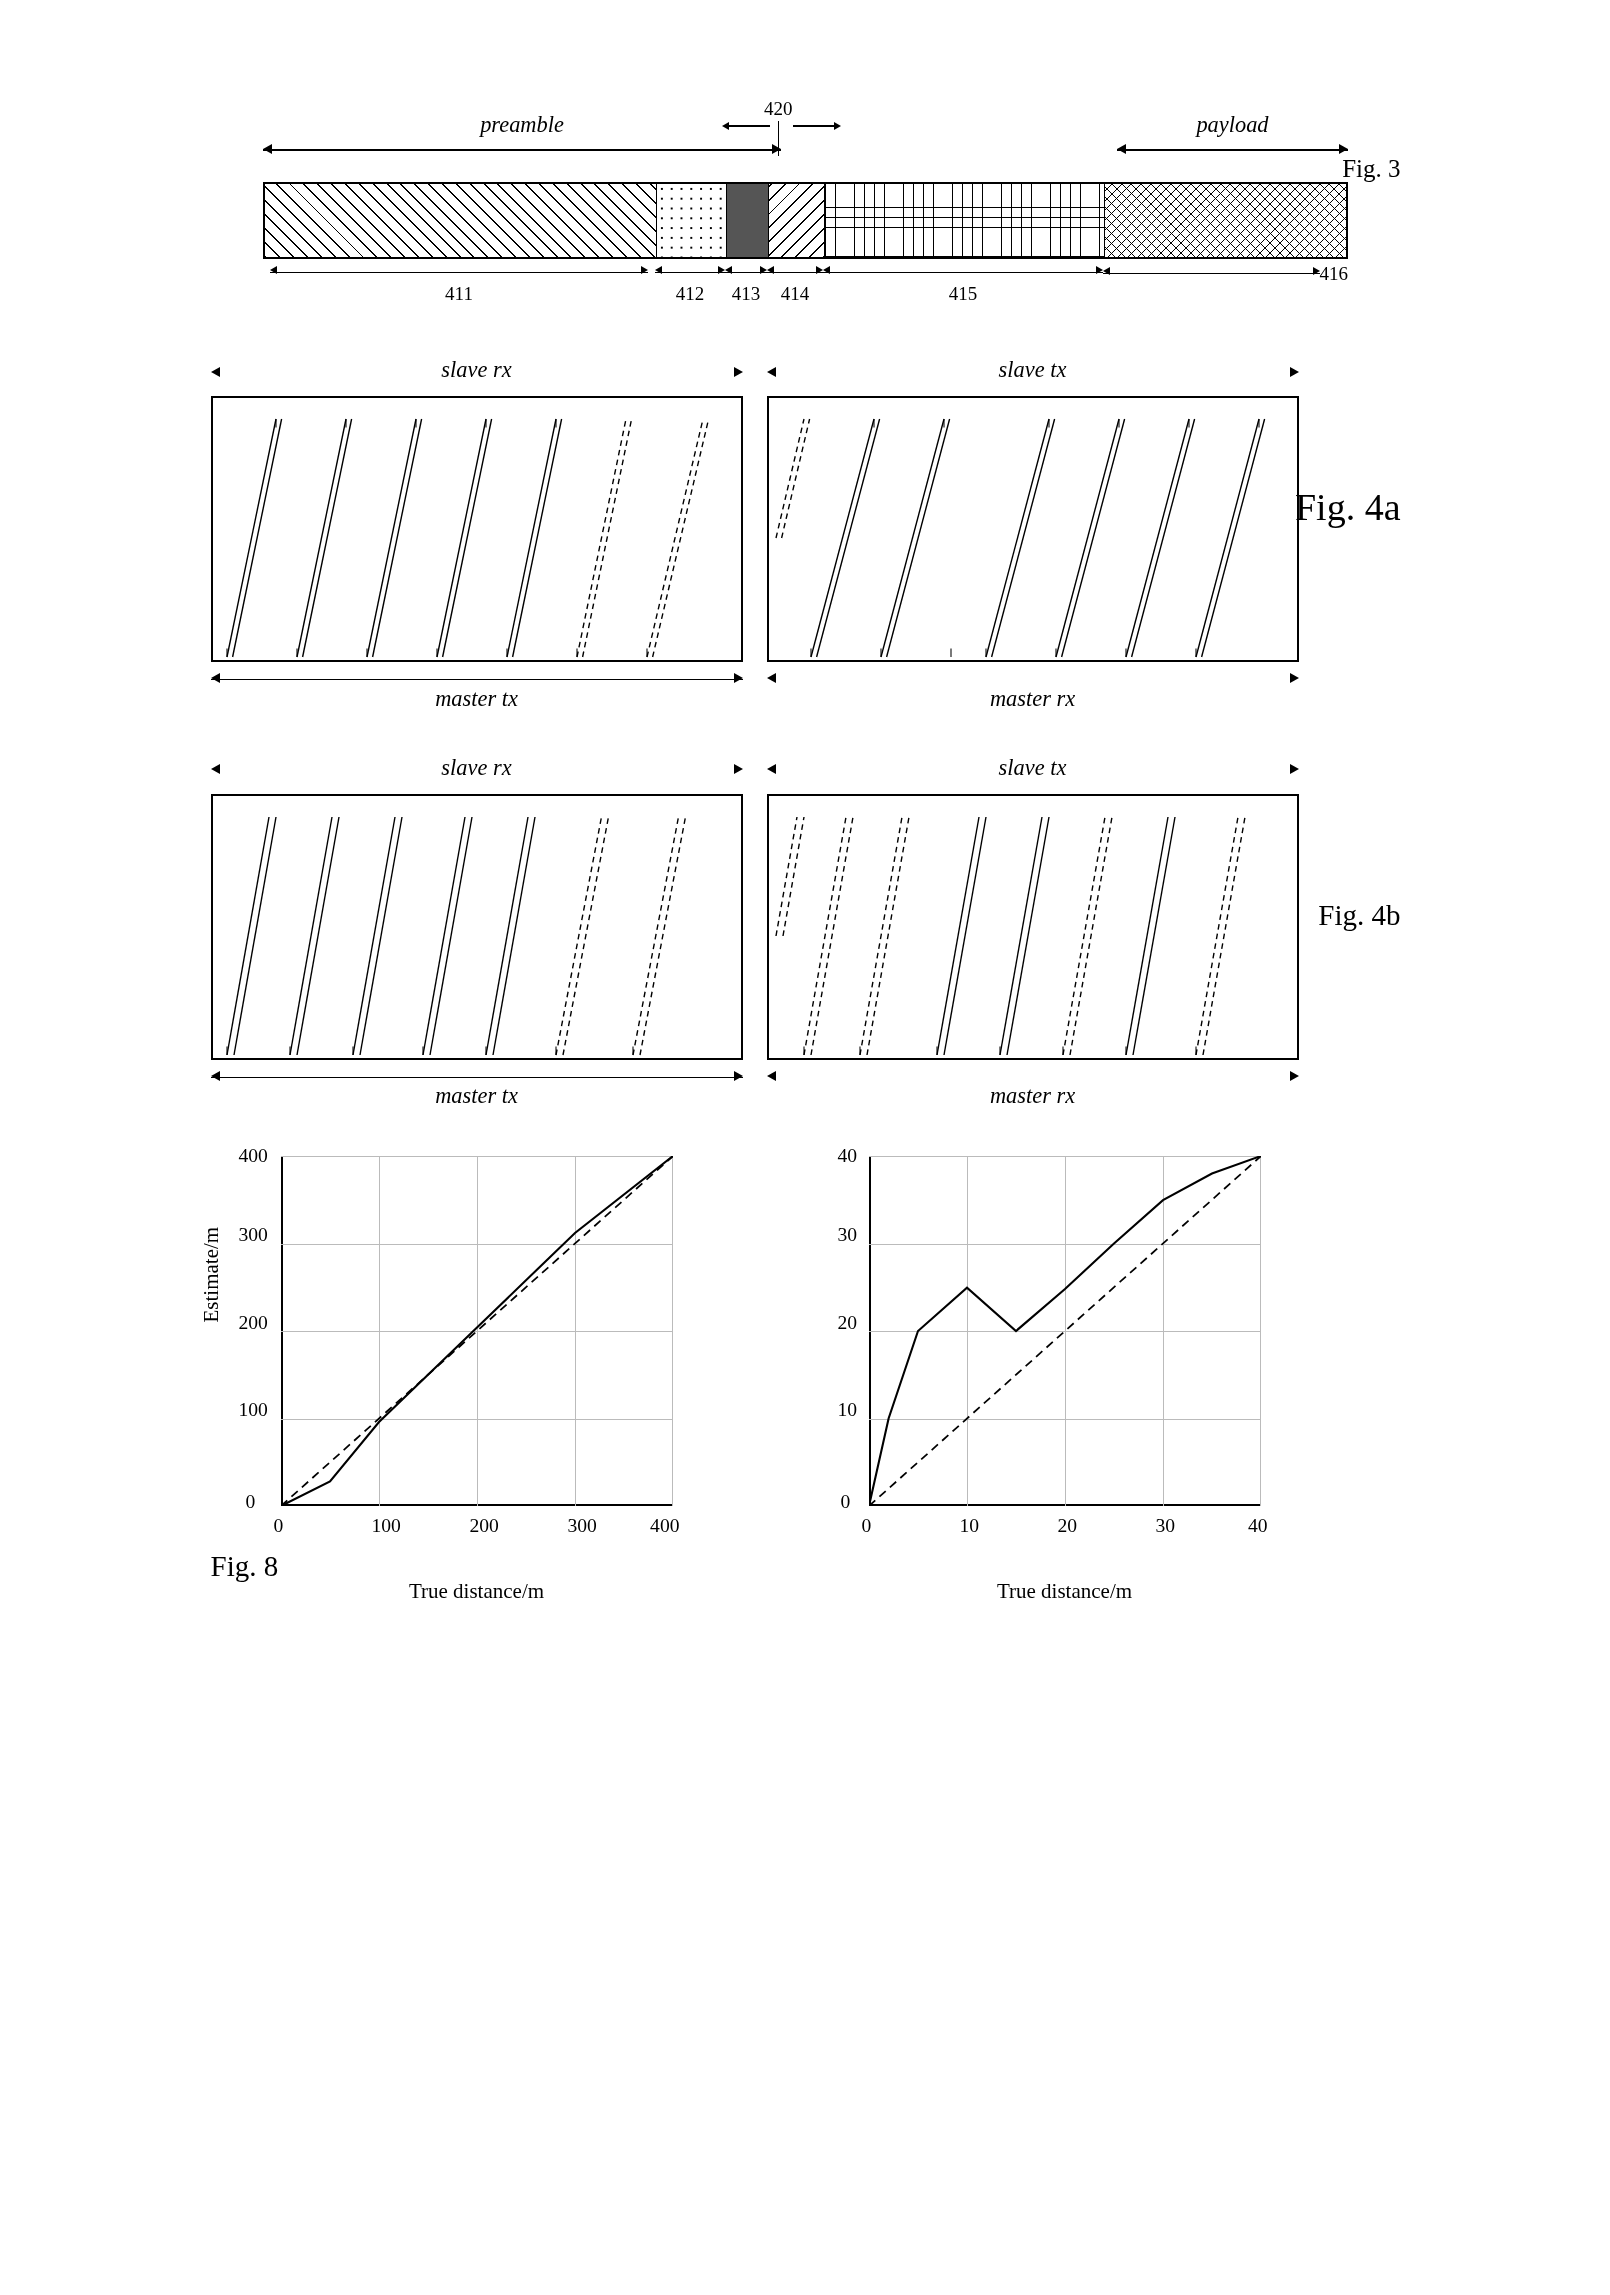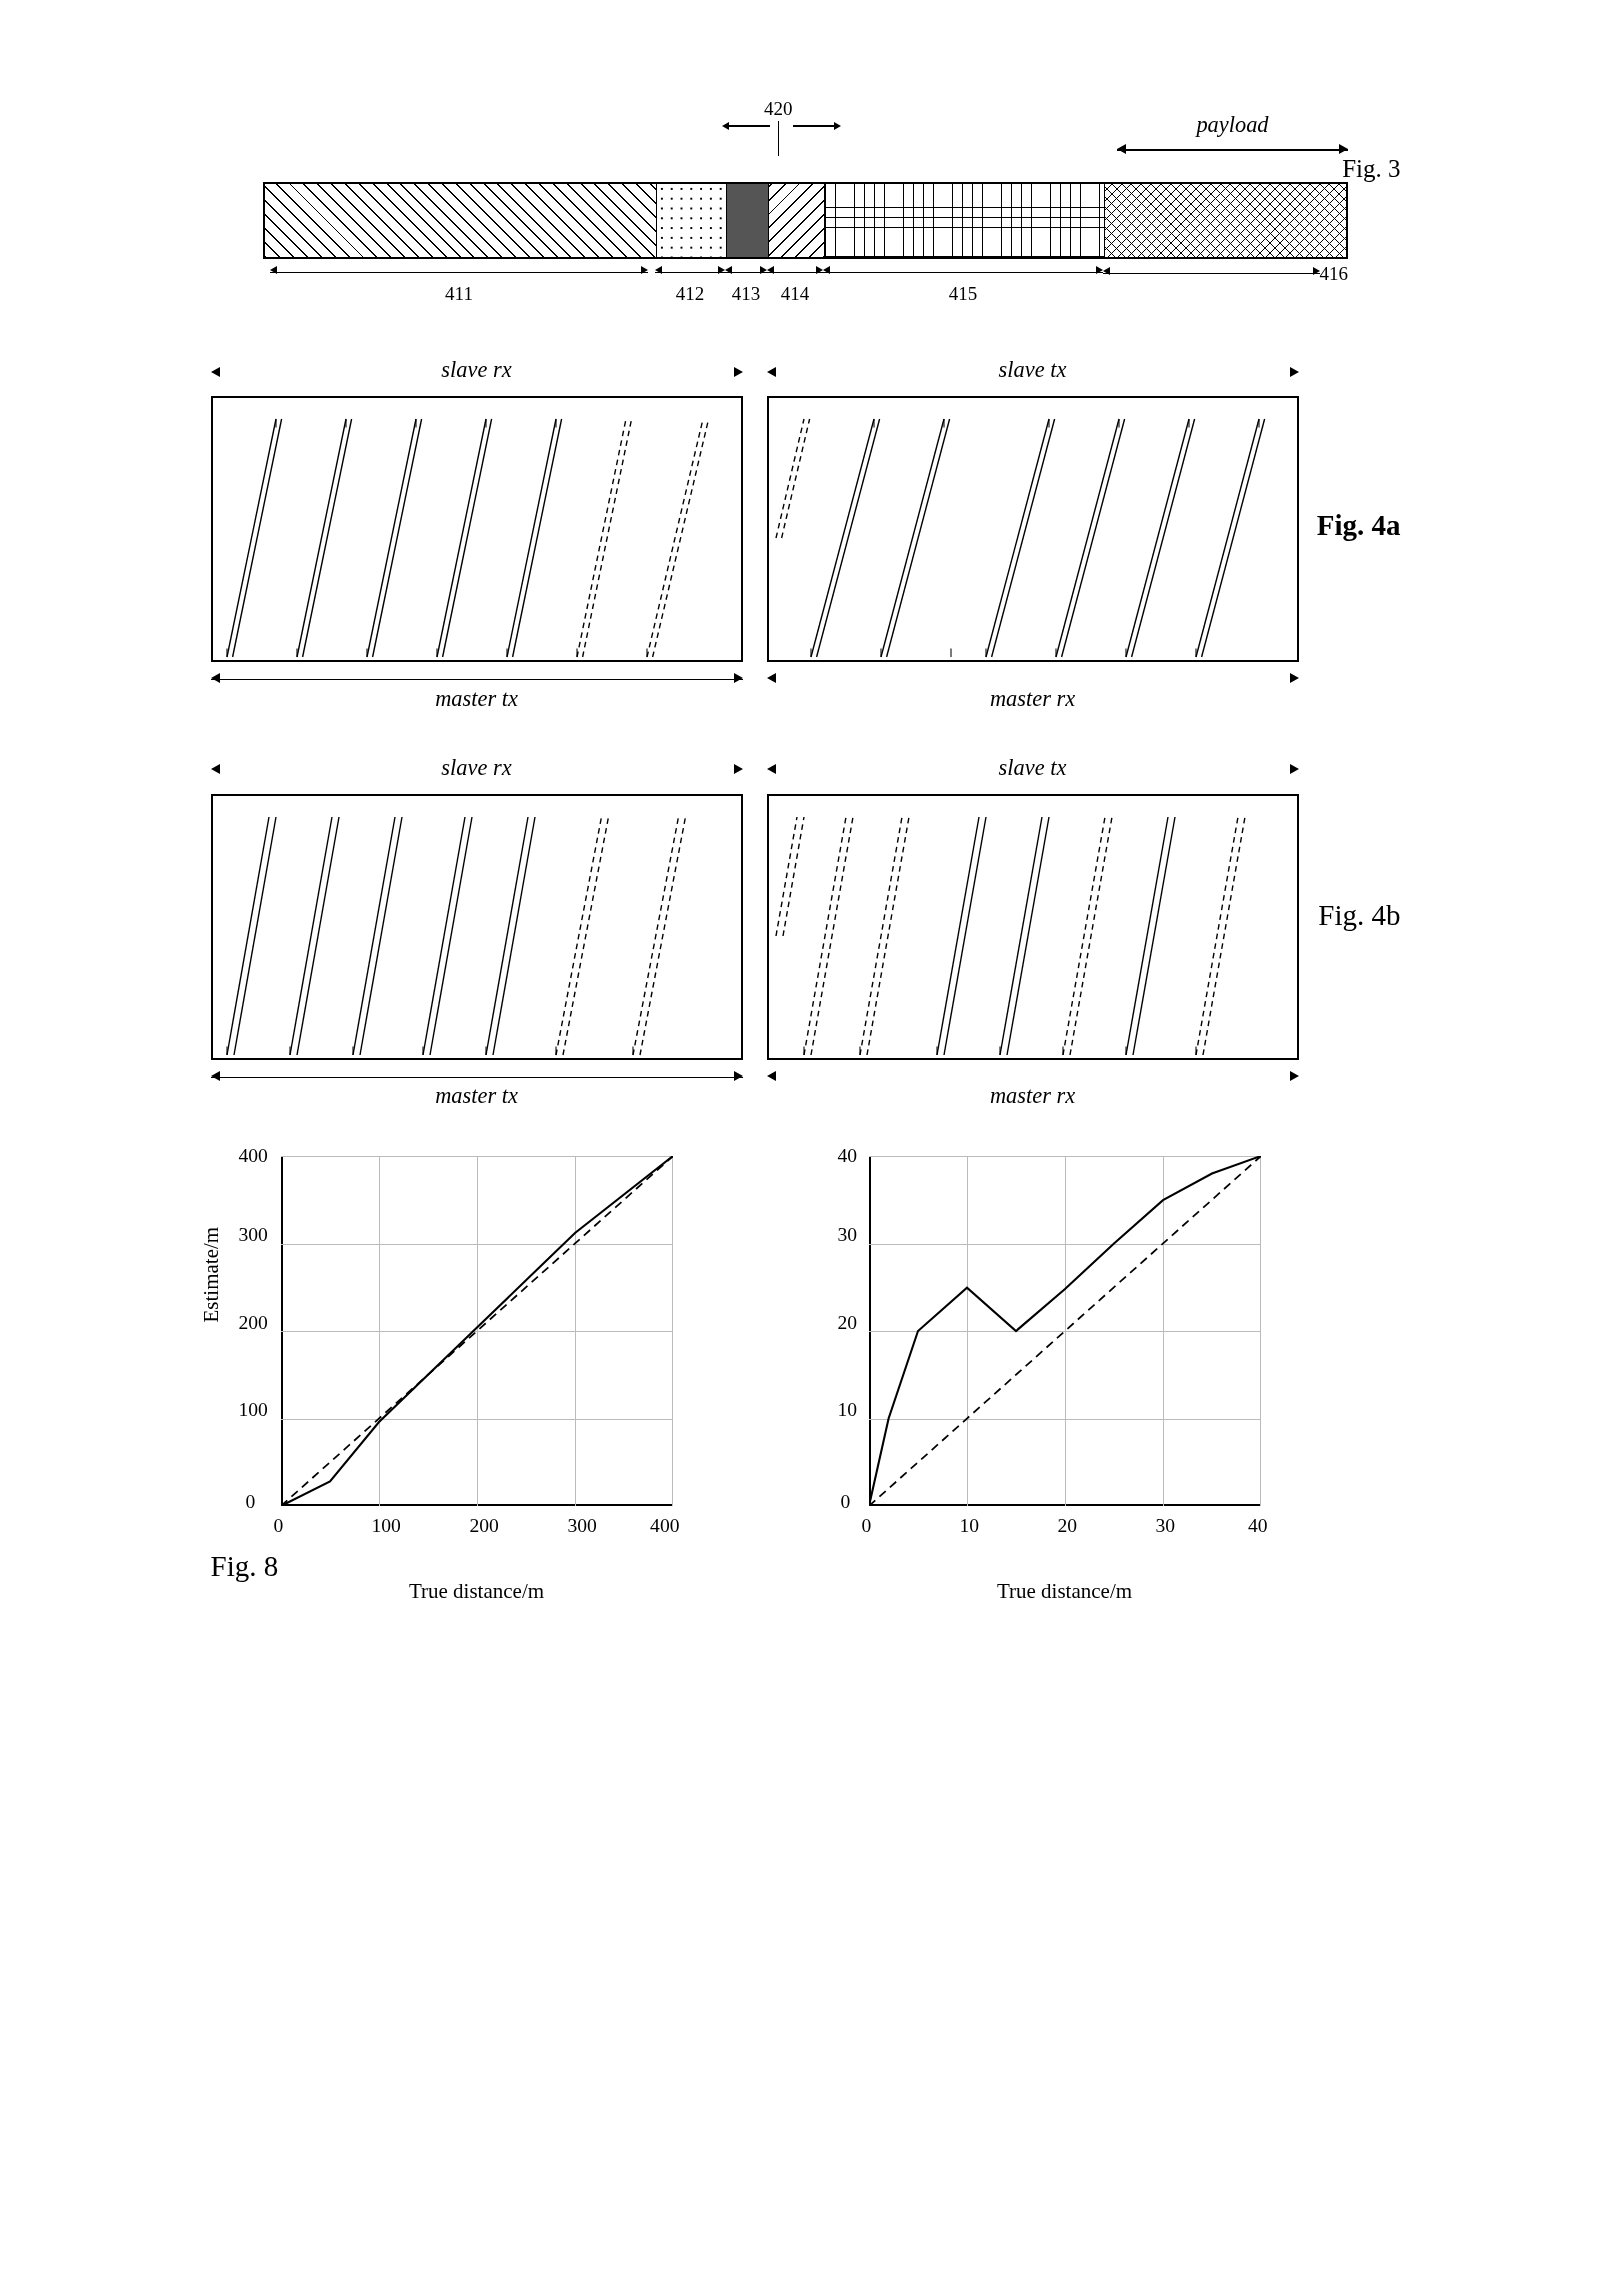--- a/index.html
+++ b/index.html
@@ -141,20 +141,28 @@
 </head>
 <body>
 
 <div class="page">
 
   <div class="fig3-container">
     <div class="fig3-wrap">
 
       <div style="position:relative; height:84px; width:1085px;">
 
+        <div style="position:absolute; top:14px; left:0; width:518px; display:flex; flex-direction:column; align-items:center;">
+          <span class="annot">preamble</span>
+          <div style="position:relative; width:100%; height:21px; margin-top:2.8px;">
+            <div style="position:absolute; left:0; right:0; top:8.4px; height:1.4px; background:#000;"></div>
+            <div style="position:absolute; left:0; top:2.8px; border-top:5.6px solid transparent; border-bottom:5.6px solid transparent; border-right:9.8px solid #000;"></div>
+            <div style="position:absolute; right:0; top:2.8px; border-top:5.6px solid transparent; border-bottom:5.6px solid transparent; border-left:9.8px solid #000;"></div>
+          </div>
+        </div>
 
         <div style="position:absolute; top:0; left:501px; display:flex; flex-direction:column; align-items:center;">
           <span class="num-label">420</span>
           <div style="width:1.4px; height:35px; background:#000; margin-top:1.4px;"></div>
 
           <div style="position:absolute; top:24px; left:-42px; display:flex; align-items:center; width:48px;">
             <div style="border-top:4.2px solid transparent; border-bottom:4.2px solid transparent; border-right:7px solid #000;"></div>
             <div style="flex:1; height:1.4px; background:#000;"></div>
           </div>
           <div style="position:absolute; top:24px; right:-48px; display:flex; align-items:center; width:48px;">
@@ -370,21 +378,21 @@
 
         <div style="position:relative; height:35px; width:532px; margin-top:5.6px;">
           <div style="position:absolute; left:0; right:0; top:11.2px; height:1.4px; background:repeating-linear-gradient(to right, #000 5.6px, transparent 5.6px, transparent 11.2px);"></div>
           <div style="position:absolute; left:0; top:5.6px; border-top:5.6px solid transparent; border-bottom:5.6px solid transparent; border-right:9.8px solid #000;"></div>
           <div style="position:absolute; right:0; top:5.6px; border-top:5.6px solid transparent; border-bottom:5.6px solid transparent; border-left:9.8px solid #000;"></div>
           <span class="annot" style="position:absolute; top:18px; left:50%; transform:translateX(-50%);">master rx</span>
         </div>
       </div>
     </div>
 
-    <span style="position:absolute; right:0; top:148px; font-size:29px;font-weight:bold;">Fig. 4a</span>
+    <span style="position:absolute; right:0; top:124px; font-size:38px;">Fig. 4a</span>
   </div>
 
   <div class="fig4-container" style="margin-bottom:56px;">
     <div class="fig4-row">
 
       <div class="fig4-panel">
 
         <div style="position:relative; height:35px; width:532px;">
           <div style="position:absolute; left:0; right:0; top:11.2px; height:1.4px; background:repeating-linear-gradient(to right, #000 5.6px, transparent 5.6px, transparent 11.2px);"></div>
           <div style="position:absolute; left:0; top:5.6px; border-top:5.6px solid transparent; border-bottom:5.6px solid transparent; border-right:9.8px solid #000;"></div>

